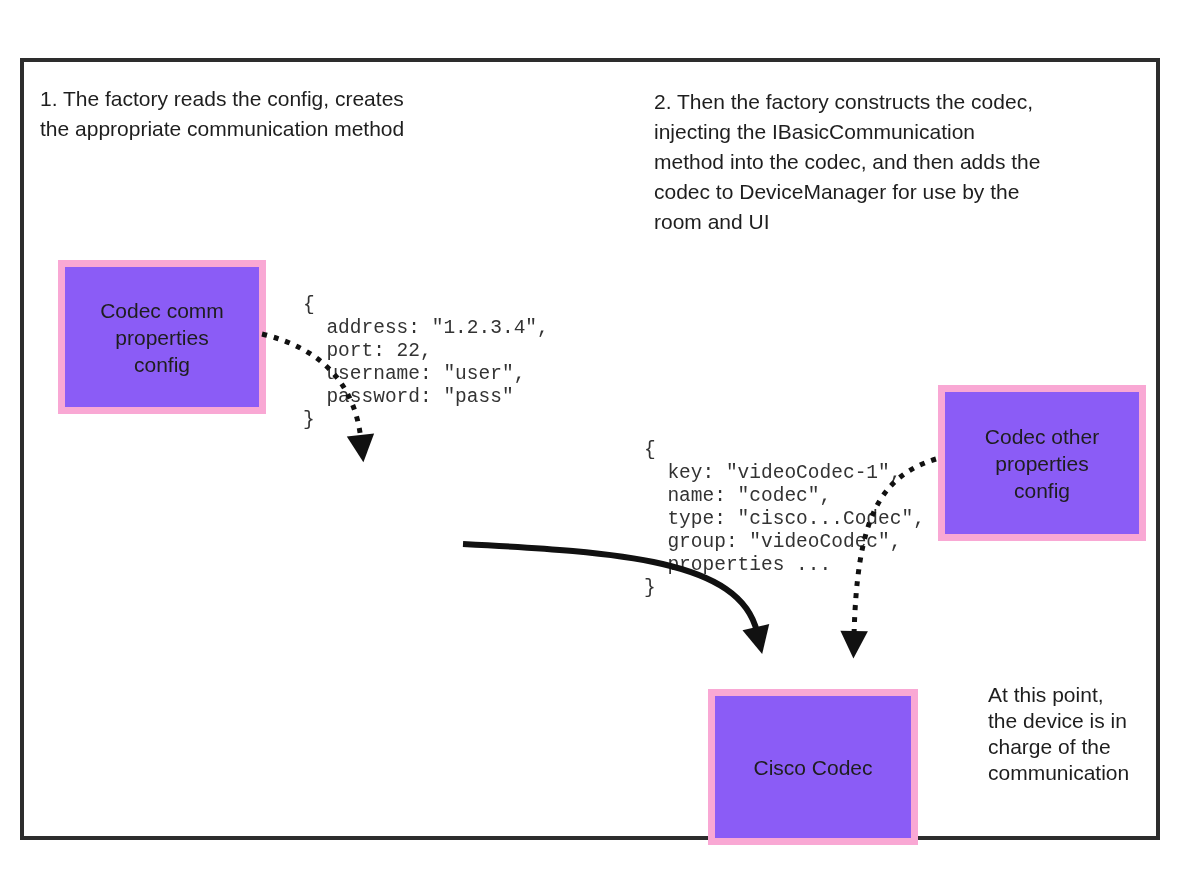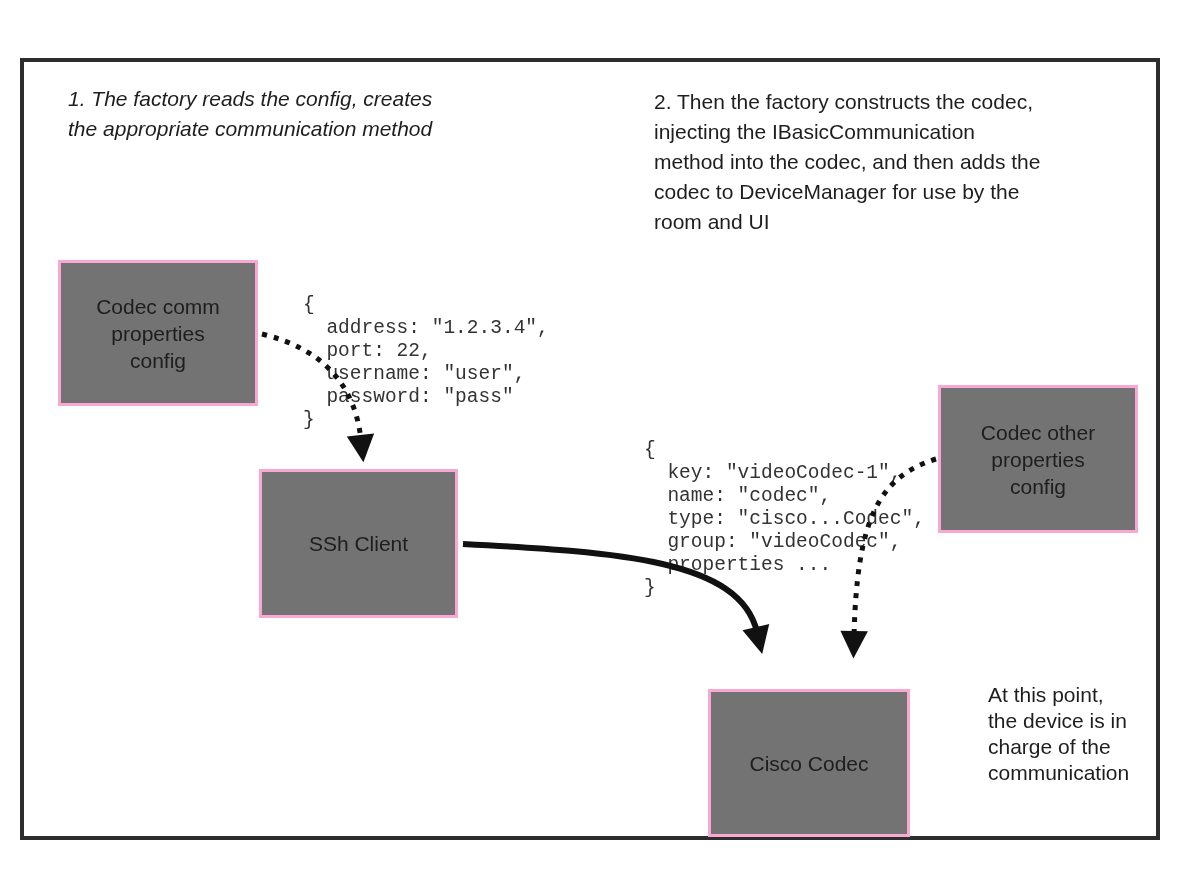--- a/index.html
+++ b/index.html
@@ -25,27 +25,27 @@
     border: 4px solid #2d2d2d;
     background: #ffffff;
   }
   .note {
     position: absolute;
     font-size: 21px;
     line-height: 30px;
     white-space: pre-line;
     color: #1e1e1e;
   }
-  .note-1 { left: 68px;  top: 84px;  width: 480px; font-style: italic; }
+  .note-1 { left: 40px;  top: 84px;  width: 480px; }
   .note-2 { left: 654px; top: 87px;  width: 480px; }
   .note-3 { left: 988px; top: 682px; width: 215px; line-height: 26px; }
   .dbox {
     position: absolute;
-    border: 3px solid #f9a8d4;
-    background: #737373;
+    border: 7px solid #f9a8d4;
+    background: #8b5cf6;
     display: flex;
     align-items: center;
     justify-content: center;
     text-align: center;
   }
   .dbox .label {
     font-size: 21px;
     line-height: 27px;
     white-space: pre-line;
     color: #1e1e1e;
@@ -95,23 +95,20 @@
 the device is in
 charge of the
 communication</div>
 
   <div class="dbox box-codec-comm">
     <div class="label">Codec comm
 properties
 config</div>
   </div>
 
-  <div class="dbox box-ssh-client">
-    <div class="label">SSh Client</div>
-  </div>
 
   <div class="dbox box-codec-other">
     <div class="label">Codec other
 properties
 config</div>
   </div>
 
   <div class="dbox box-cisco-codec">
     <div class="label">Cisco Codec</div>
   </div>

